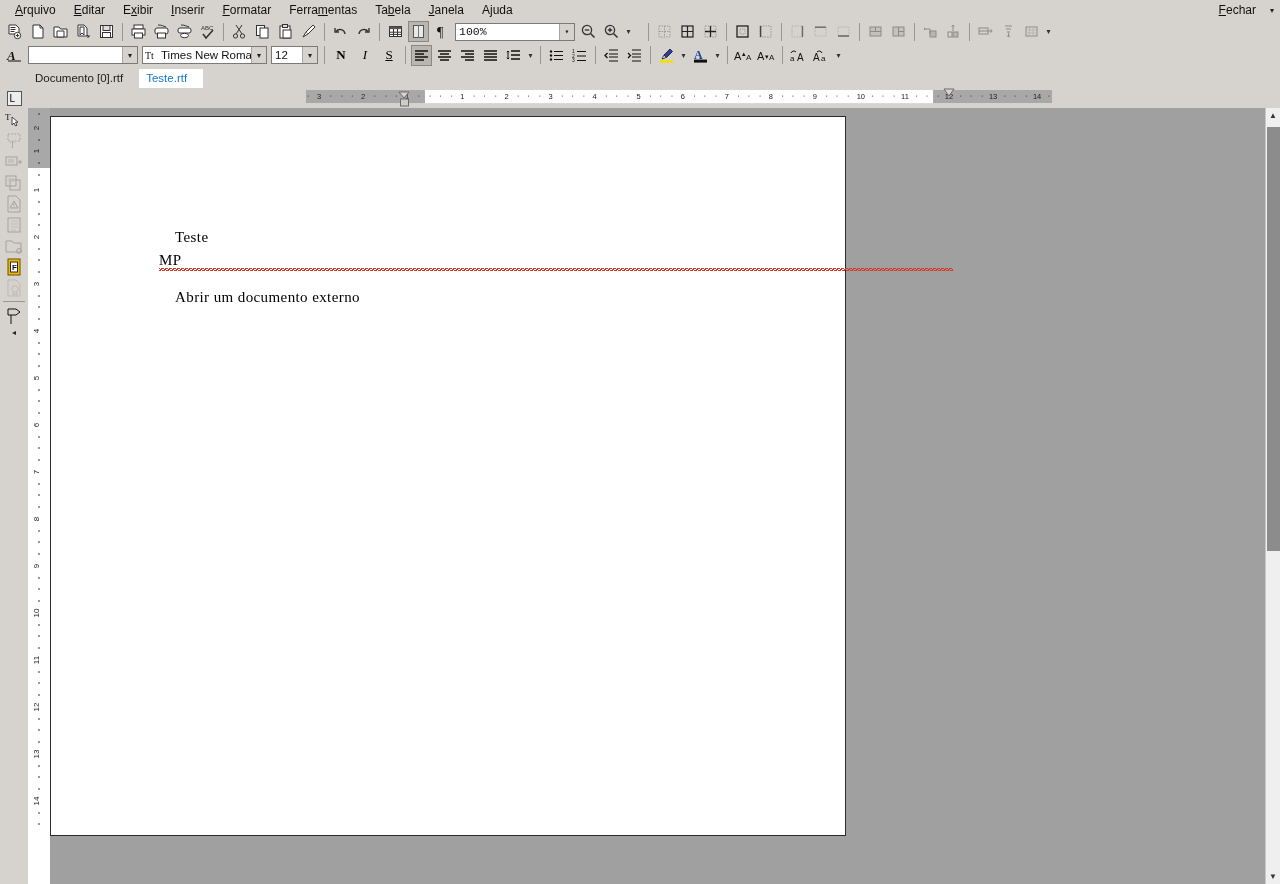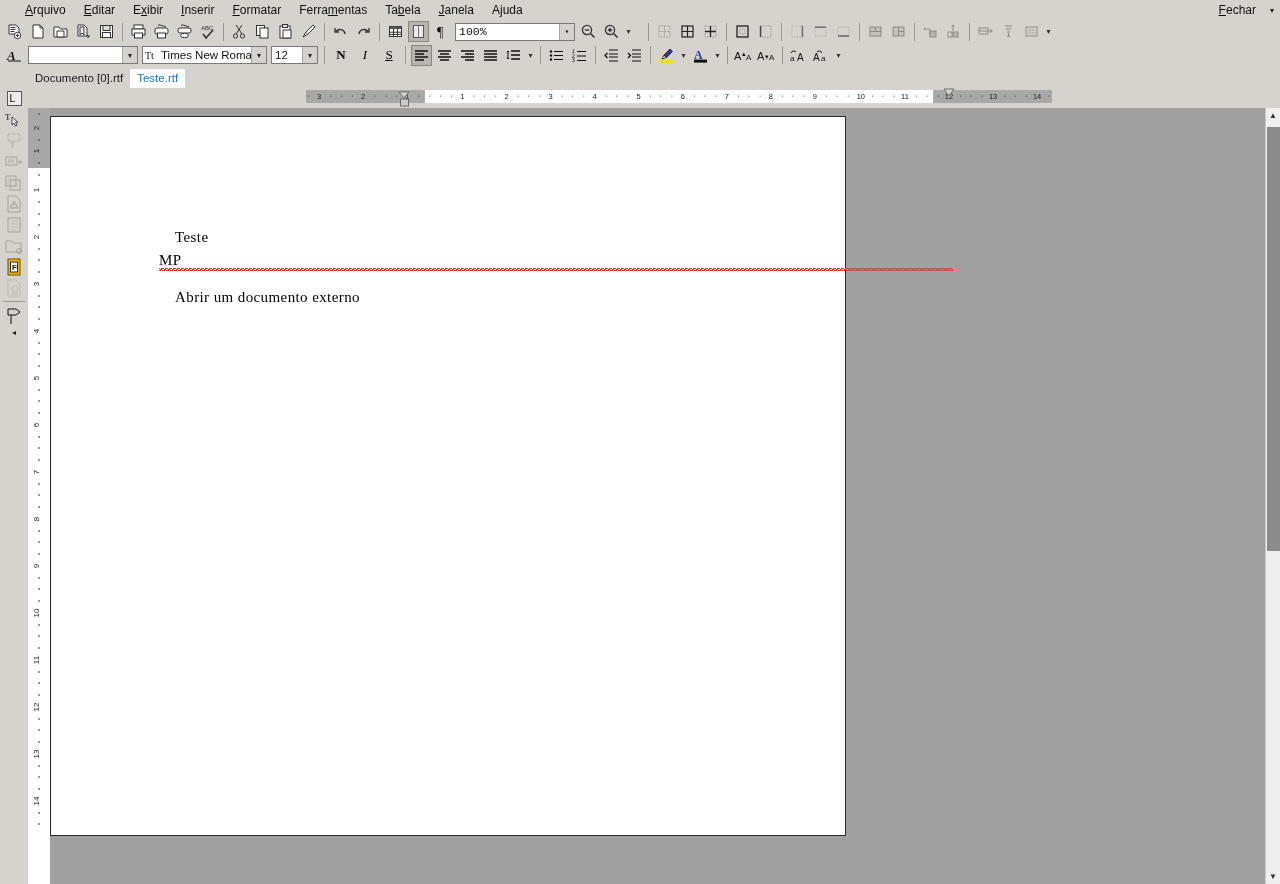--- a/index.html
+++ b/index.html
@@ -22,21 +22,21 @@
   .titlebar .spacer { flex: 1; }
   .winbtn {
     width: 46px; height: 33px; display: flex; align-items: center; justify-content: center;
     color: #e8e8e8; font-size: 15px; line-height: 1;
   }
   .winbtn.min { font-size: 13px; }
 
   
   .menubar {
     height: 20px; background: #d6d2ce; display: flex; align-items: center;
-    flex: 0 0 20px; padding-left: 16px; font-size: 12px; color: #101010;
+    flex: 0 0 20px; padding-left: 6px; font-size: 12px; color: #101010;
   }
   .menu-item { padding: 2px 9px; white-space: nowrap; }
   .menu-item u { text-decoration: underline; }
   .menubar .spacer { flex: 1; }
   .menu-right { display: flex; align-items: center; padding-right: 6px; }
   .menu-caret { font-size: 8px; margin-left: 5px; color: #222; }
 
   
   .toolbar {
     background: #d6d2ce; display: flex; align-items: center;
@@ -75,21 +75,21 @@
   .fmtbtn.bold { font-weight: bold; }
   .fmtbtn.ital { font-style: italic; }
   .fmtbtn.strike { text-decoration: underline; }
 
   
   .tabstrip {
     flex: 0 0 21px; height: 21px; background: #d6d2ce;
     display: flex; align-items: flex-end; padding-left: 28px;
   }
   .doctab {
-    font-size: 11.5px; padding: 2px 7px 3px 7px; color: #1b1b1b; height: 19px;
+    font-size: 11.5px; padding: 2px 16px 3px 7px; color: #1b1b1b; height: 19px;
     display: flex; align-items: center;
   }
   .doctab.active { background: #ffffff; color: #1779c8; }
 
   
   .rulerrow { flex: 0 0 20px; height: 20px; background: #d6d2ce; display: flex; align-items: center; }
   .ruler-corner { width: 28px; display: flex; align-items: center; justify-content: center; }
   .tabmark {
     width: 15px; height: 15px; border: 1px solid #555; background: #ededed;
     display: flex; align-items: flex-end; justify-content: flex-start;

